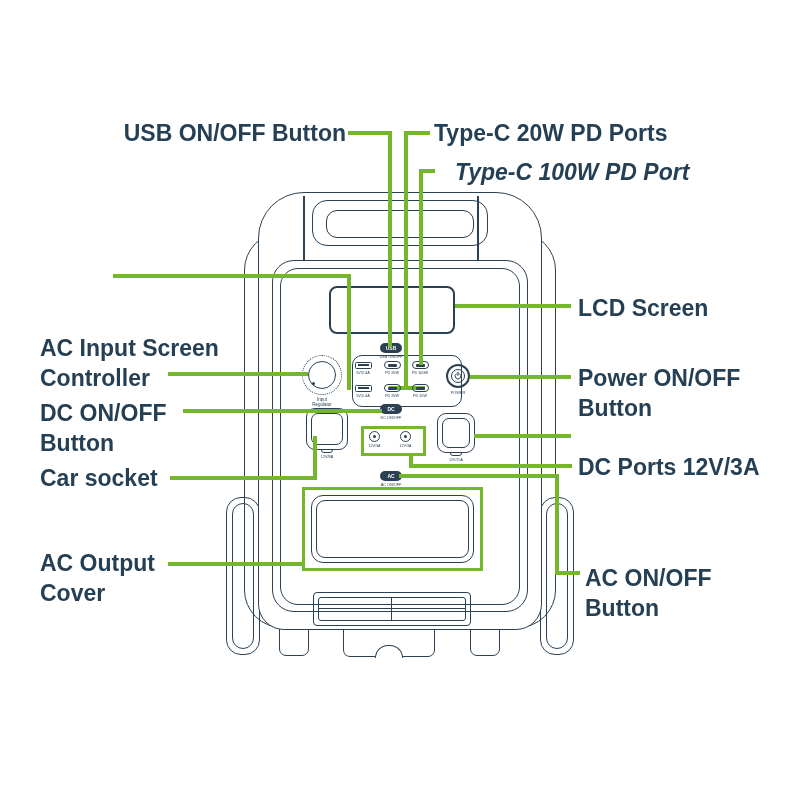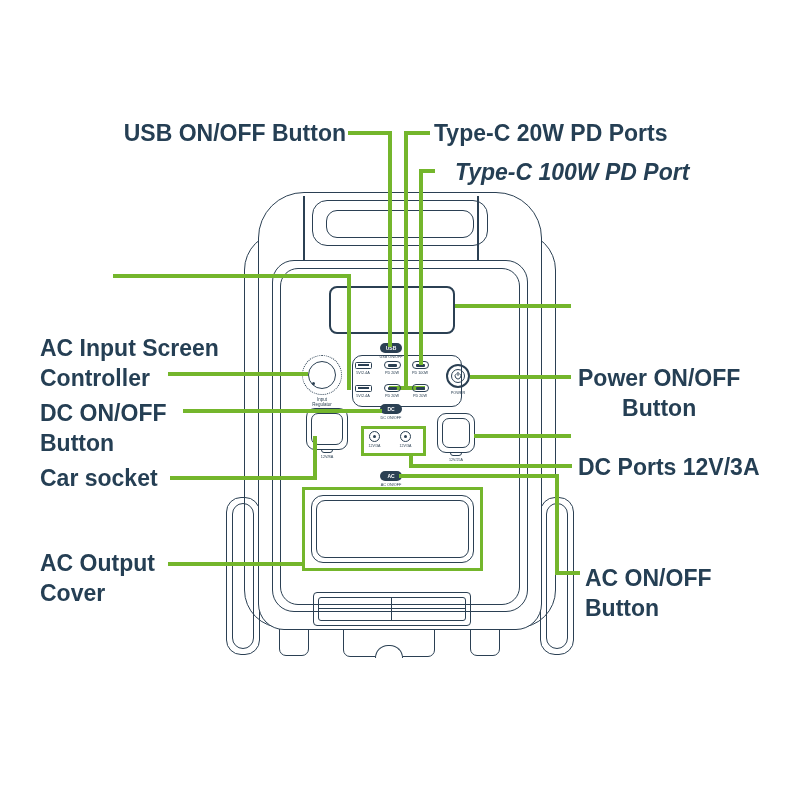--- a/index.html
+++ b/index.html
@@ -216,22 +216,23 @@
     <div>Button</div>
   </div>
 
   <div class="label" style="left:40px; top:548px;">
     <div>AC Output</div>
     <div>Cover</div>
   </div>
 
   <div class="label" style="left:40px; top:463px;">Car socket</div>
 
-
-  <div class="label" style="left:578px; top:363px;text-align:center;">
+  <div class="label" style="left:578px; top:293px;">LCD Screen</div>
+
+  <div class="label" style="left:578px; top:363px;">
     <div>Power ON/OFF</div>
     <div>Button</div>
   </div>
 
   <div class="label" style="left:578px; top:452px;">DC Ports 12V/3A</div>
 
   <div class="label" style="left:585px; top:563px;">
     <div>AC ON/OFF</div>
     <div>Button</div>
   </div>

